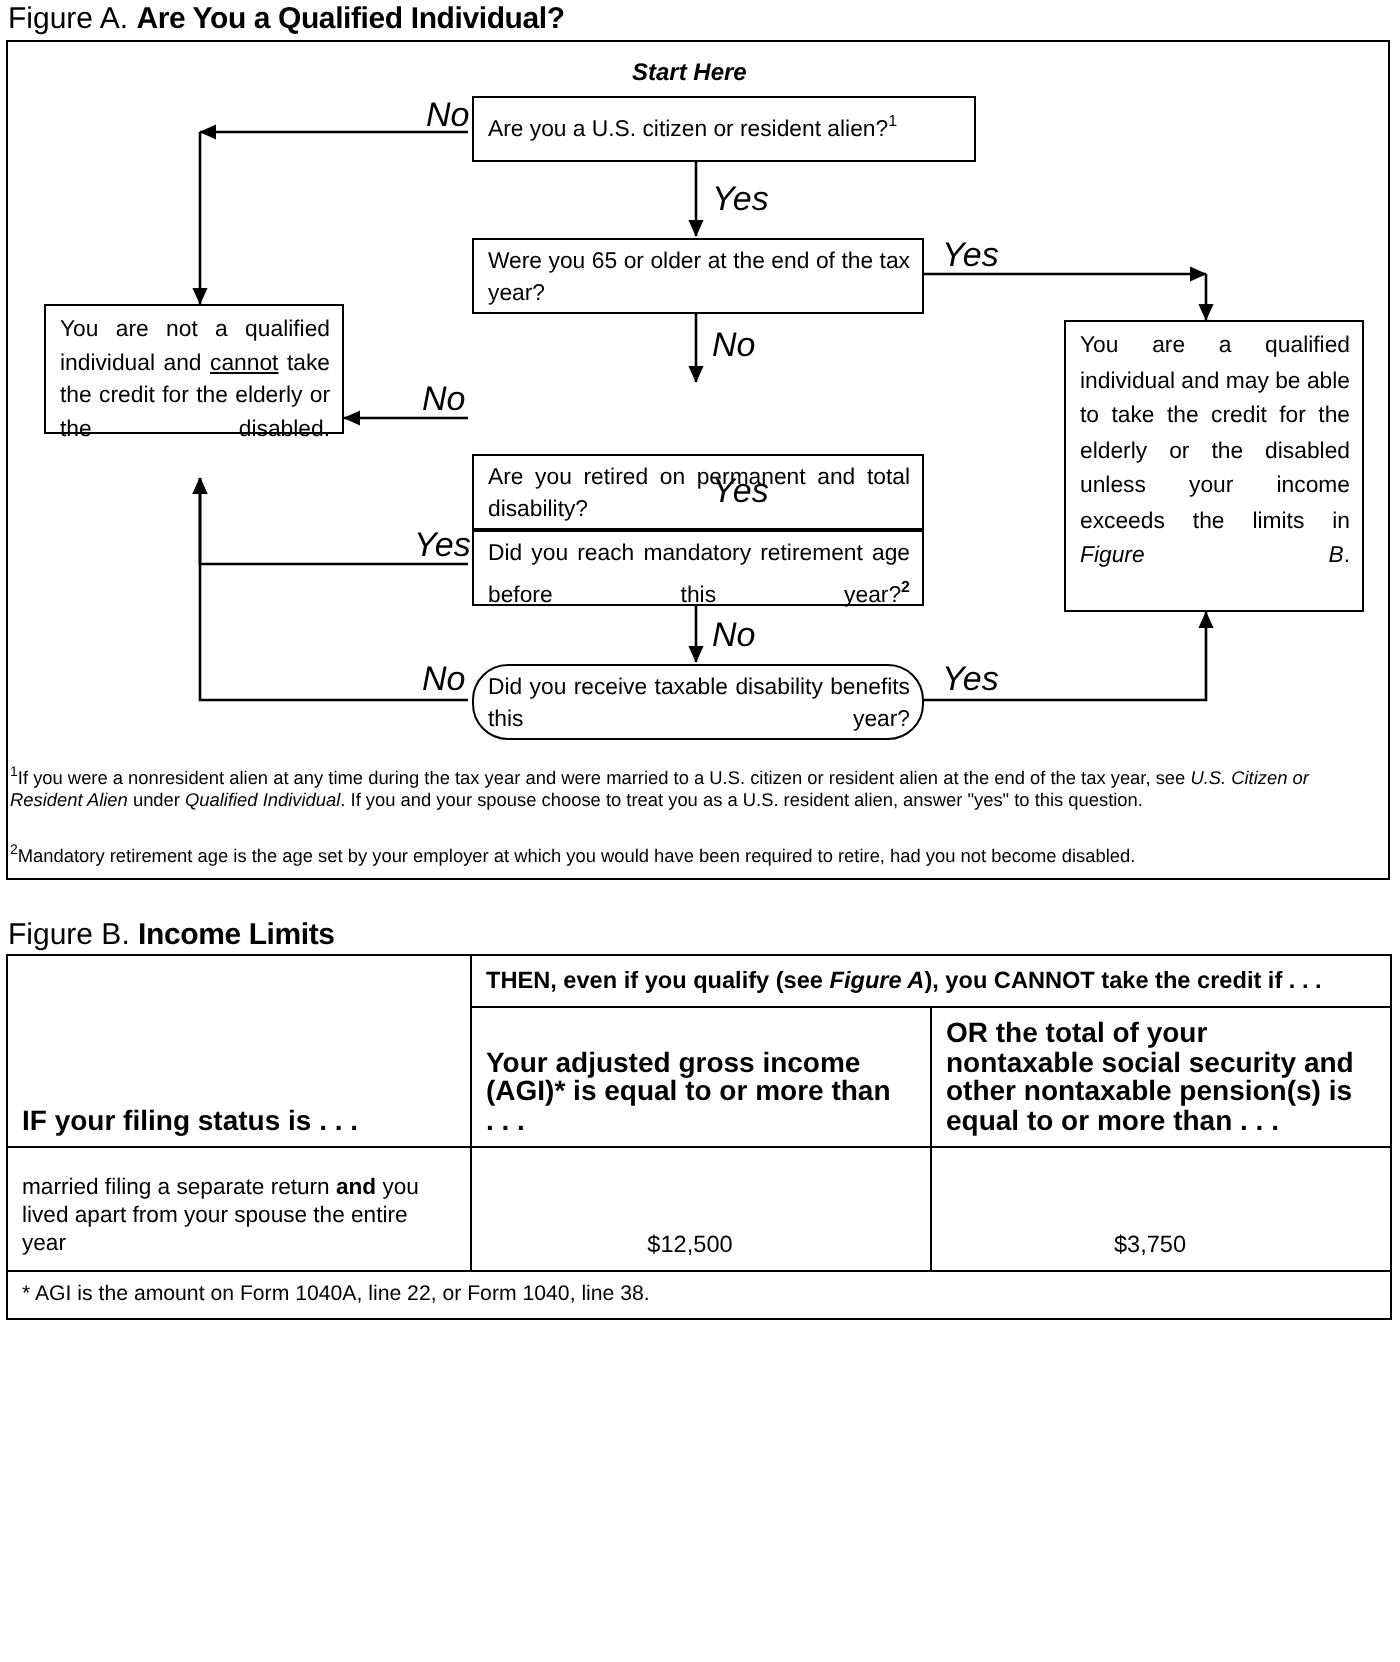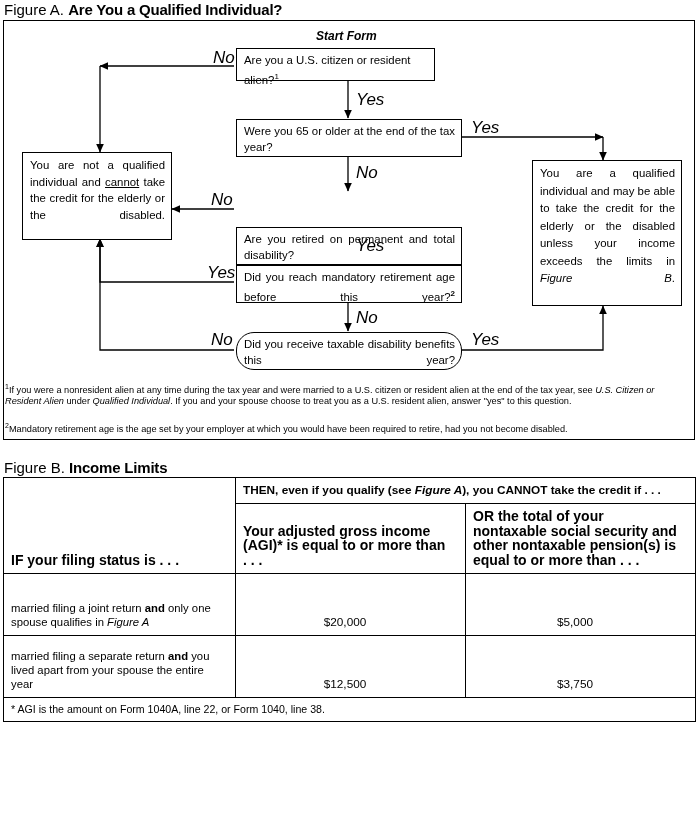--- a/index.html
+++ b/index.html
@@ -185,43 +185,43 @@
     <path d="M234,282 L100,282 L100,239"></path>
 
     <path d="M348,303 L348,331"></path>
 
     <path d="M234,350 L100,350 L100,239"></path>
 
     <path d="M462,350 L603,350 L603,306"></path>
   </g>
 </svg>
 
-<div id="start-here" style="left:316px; top:29px;">Start Form</div>
-
-<div class="fbox q" style="left:236px; top:48px; width:199px; height:33px;">
+<div id="start-here" style="left:316px; top:29px;">Start Here</div>
+
+<div class="fbox q" style="left:236px; top:48px; width:252px; height:33px;">
   <span>Are you a U.S. citizen or resident alien?</span><span class="sup">1</span>
 </div>
 
 <div class="fbox q just" style="left:236px; top:119px; width:226px; height:38px;">
   <span>Were you 65 or older at the end of the tax year?</span>
 </div>
 
 <div class="fbox q just" style="left:236px; top:192px; width:226px; height:38px;margin-top:35px;">
   <span>Are you retired on permanent and total disability?</span>
 </div>
 
 <div class="fbox q just" style="left:236px; top:265px; width:226px; height:38px;">
   <span>Did you reach mandatory retirement age before this year?</span><span class="bsup">2</span>
 </div>
 
 <div class="fbox q just" style="left:236px; top:332px; width:226px; height:38px;border-radius:18px;">
   <span>Did you receive taxable disability benefits this year?</span>
 </div>
 
-<div class="fbox just" style="left:22px; top:152px; width:150px; height:88px; line-height:16.5px;">
+<div class="fbox just" style="left:22px; top:152px; width:150px; height:65px; line-height:16.5px;">
   <span>You are not a qualified individual and </span><span class="u">cannot</span><span> take the credit for the elderly or the disabled.</span>
 </div>
 
 <div class="fbox just" style="left:532px; top:160px; width:150px; height:146px; line-height:17.5px;">
   <span>You are a qualified individual and may be able to take the credit for the elderly or the disabled unless your income exceeds the limits in </span><span class="it">Figure B</span><span>.</span>
 </div>
 
 <div class="lbl" style="left:213px; top:52px;">No</div>
 <div class="lbl" style="left:356px; top:94px;">Yes</div>
 <div class="lbl" style="left:471px; top:122px;">Yes</div>
@@ -260,27 +260,20 @@
       </td>
     </tr>
     <tr>
       <td class="hdr" style="border-top:none;">IF your filing status is . . .</td>
       <td class="hdr">Your adjusted gross income (AGI)* is equal to or more than . . .</td>
       <td class="hdr">OR the total of your nontaxable social security and other nontaxable pension(s) is equal to or more than . . .</td>
     </tr>
 
 
 
-    <tr style="height:62px;">
-      <td class="status">
-        <span>married filing a joint return </span><span class="b">and</span><span> only one spouse qualifies in </span><span class="it">Figure A</span>
-      </td>
-      <td class="money">$20,000</td>
-      <td class="money">$5,000</td>
-    </tr>
 
     <tr style="height:62px;">
       <td class="status">
         <span>married filing a separate return </span><span class="b">and</span><span> you lived apart from your spouse the entire year</span><span class="it"></span>
       </td>
       <td class="money">$12,500</td>
       <td class="money">$3,750</td>
     </tr>
 
     <tr>

